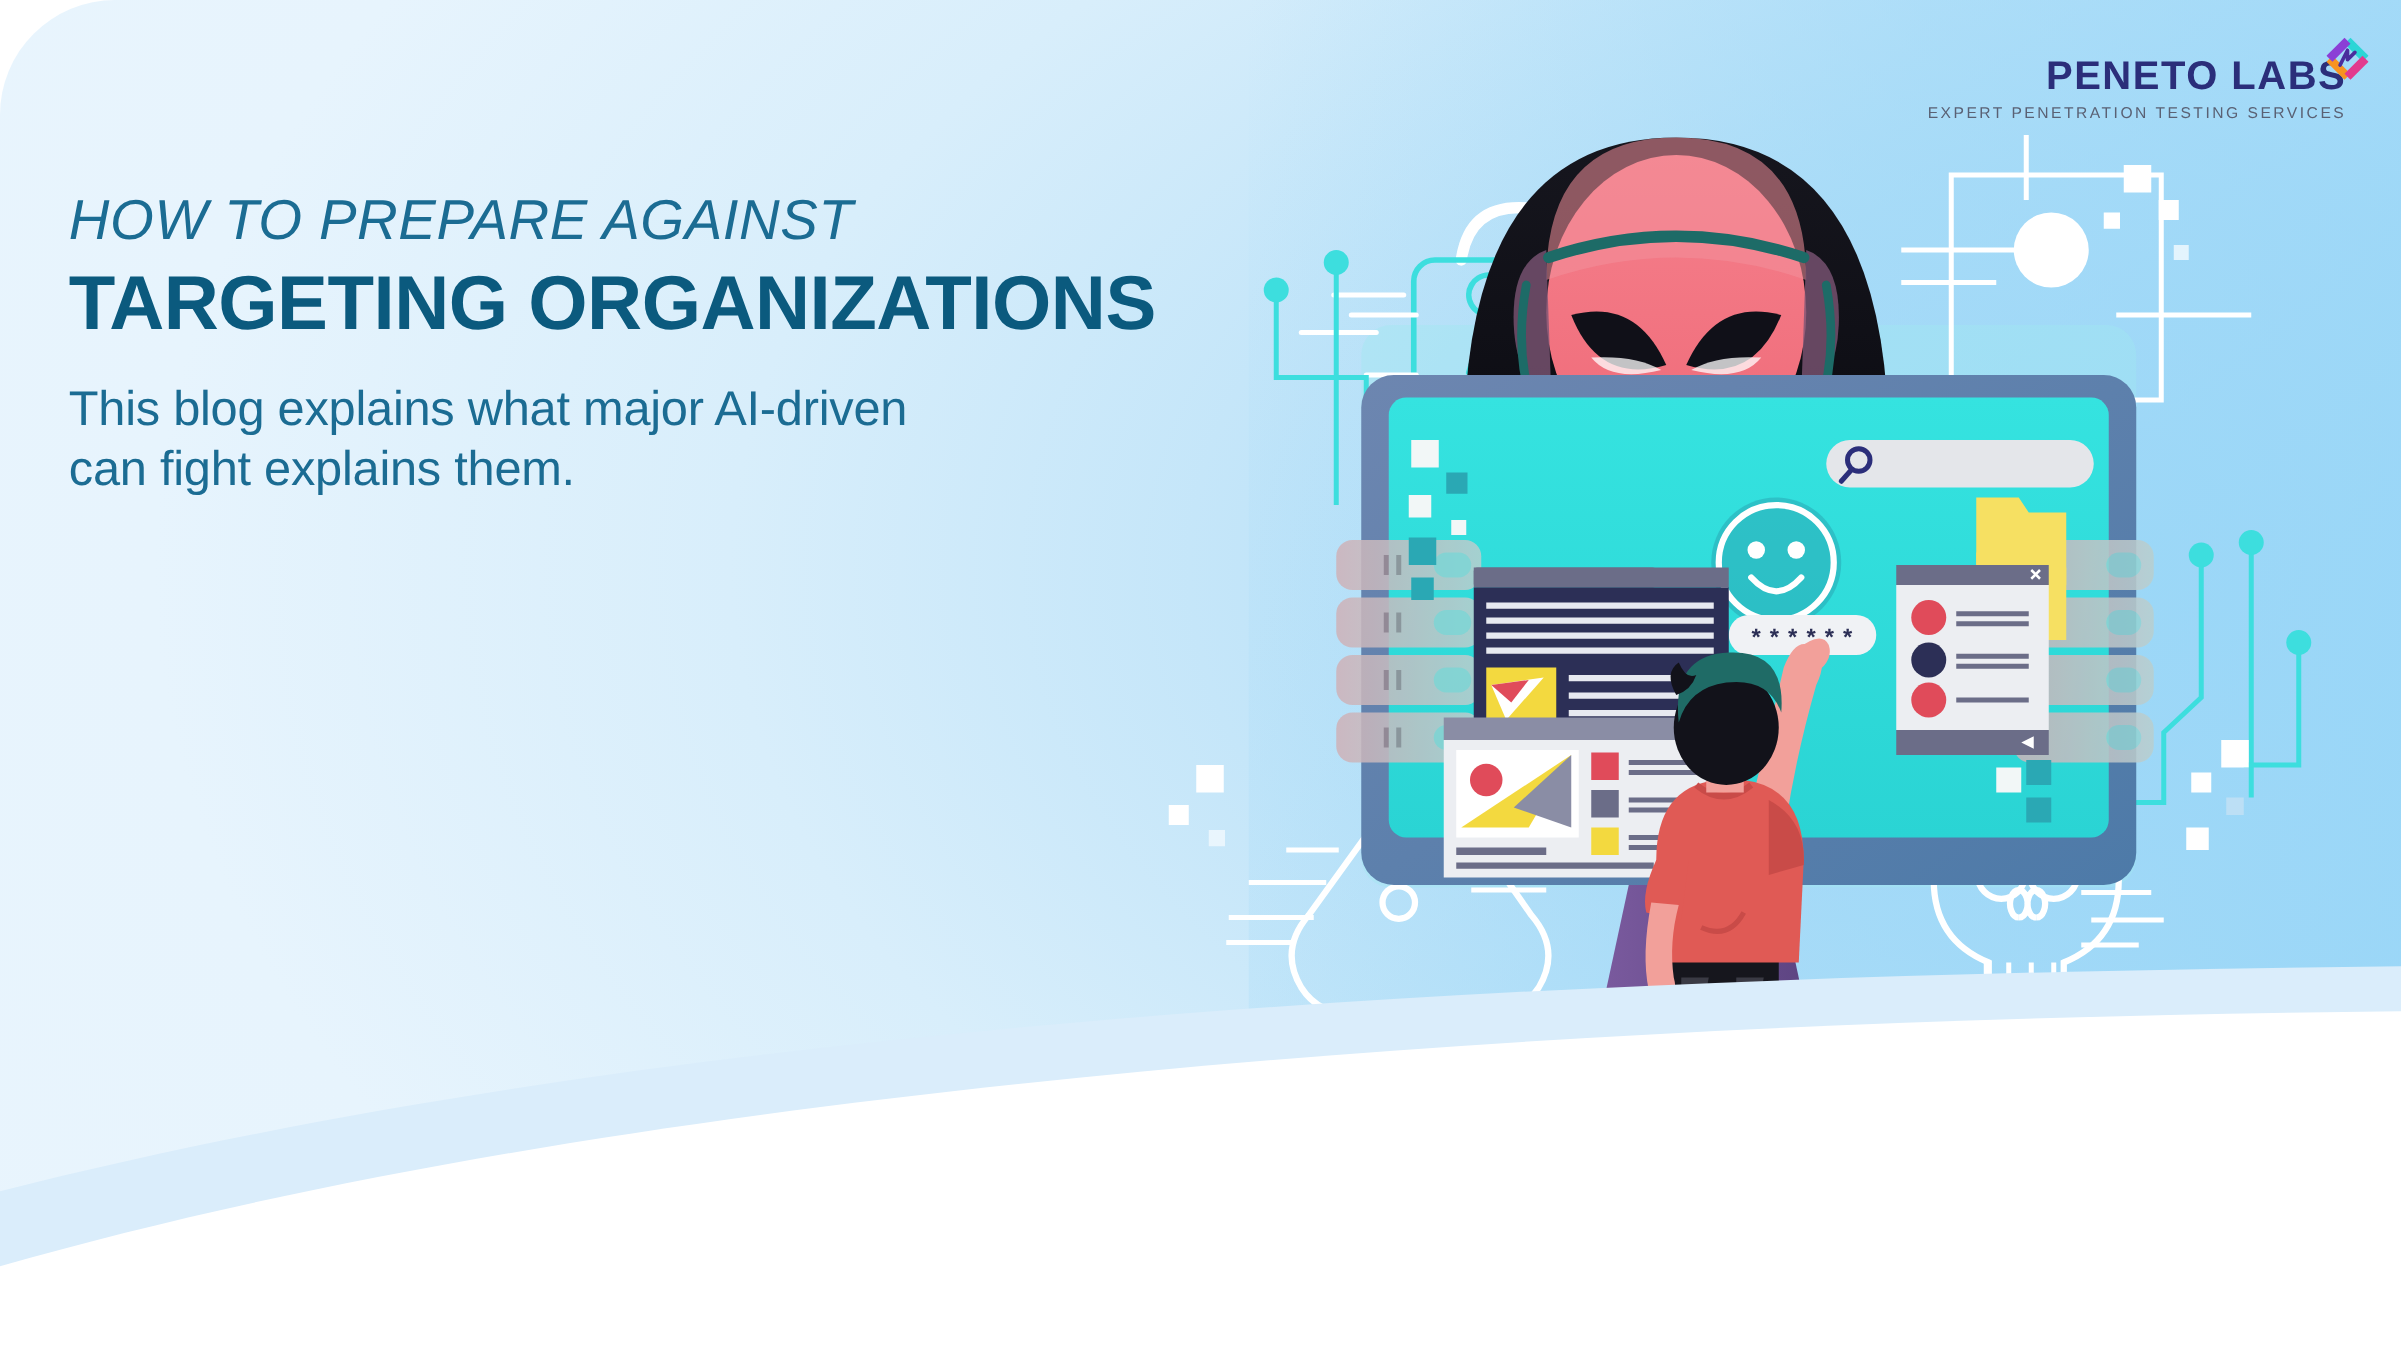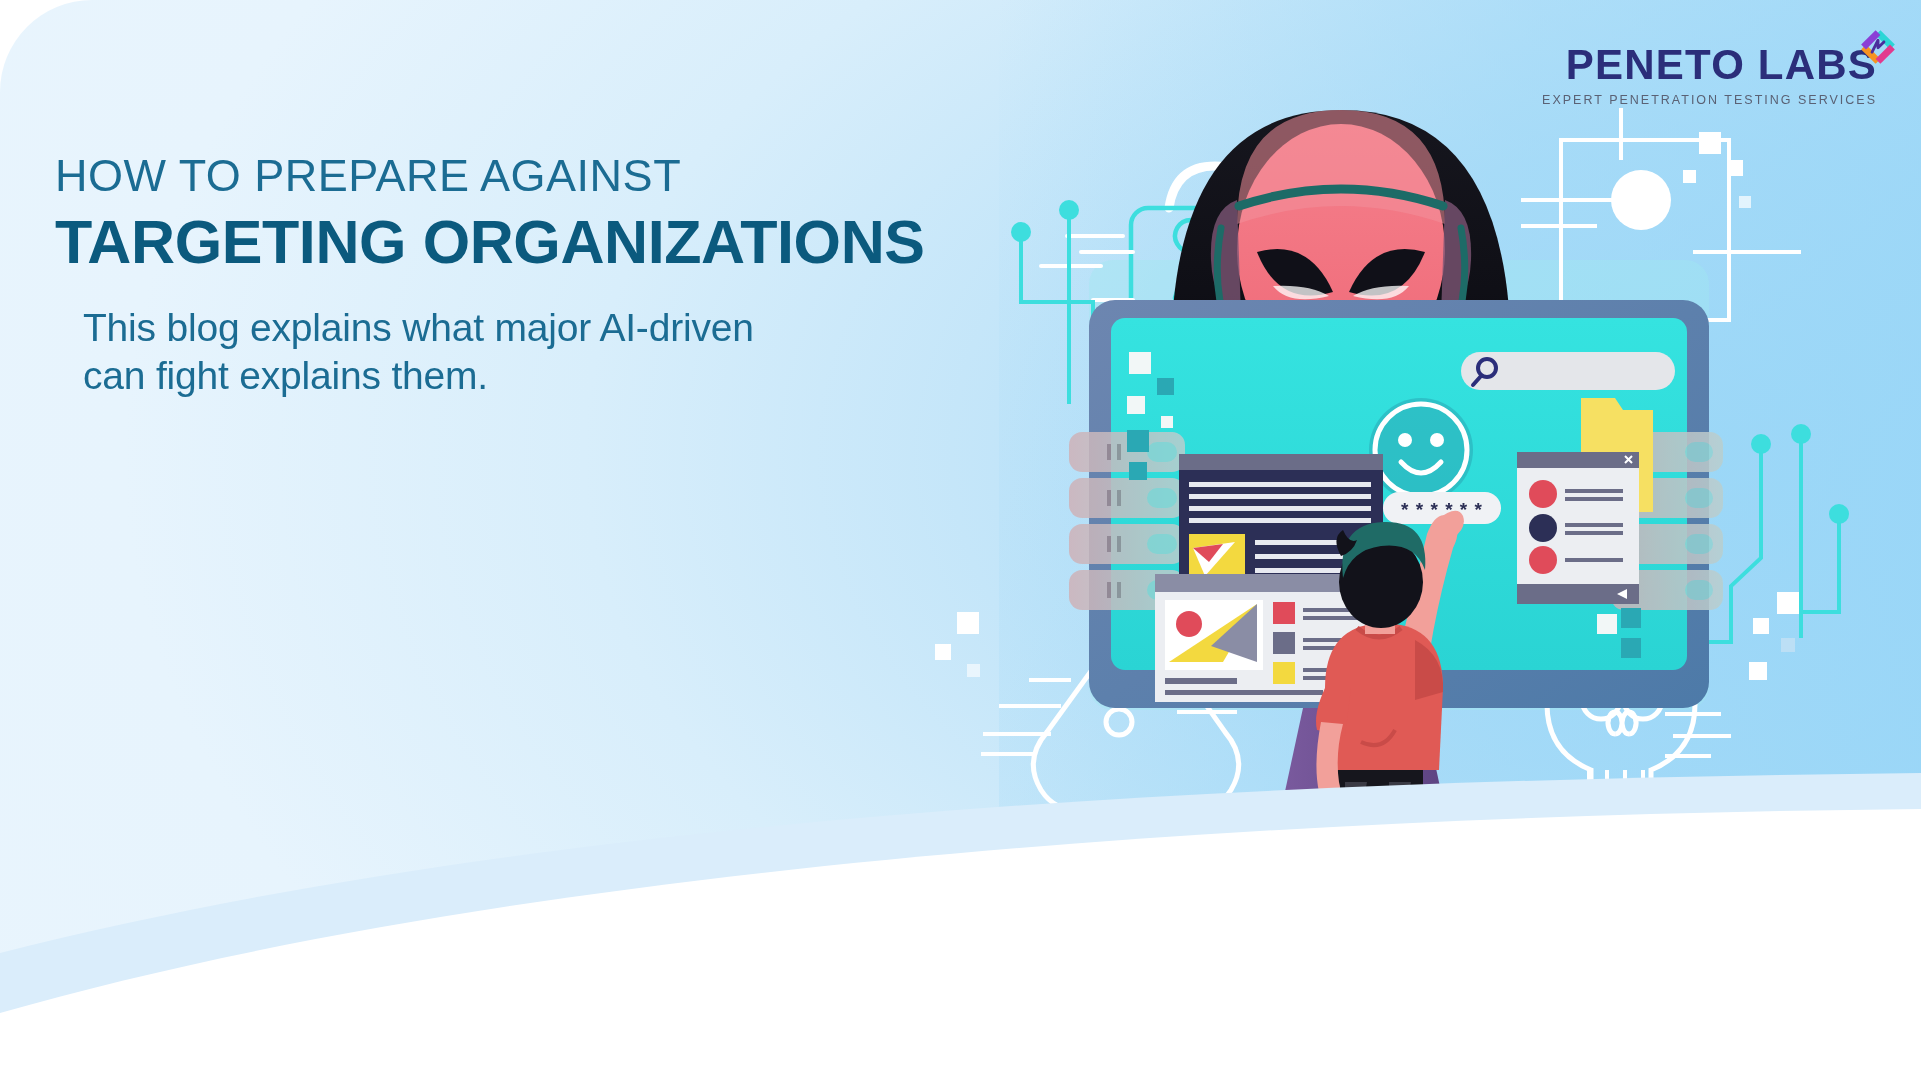--- a/index.html
+++ b/index.html
@@ -51,20 +51,21 @@
 
   
   .text-col {
     position: absolute;
     left: 55px;
     top: 150px;
     width: 930px;
   }
   .eyebrow {
     font-size: 45px;
+    font-style: italic;
     font-weight: 300;
     letter-spacing: 0.5px;
     color: #1b6c93;
     font-stretch: condensed;
     margin: 0 0 6px 0;
     line-height: 1.16;
   }
   .headline {
     font-size: 61px;
     font-weight: 700;
@@ -75,34 +76,33 @@
     text-transform: uppercase;
   }
   .headline span { display: block; white-space: nowrap; }
   .subtext {
     margin-top: 26px;
     font-size: 39px;
     font-weight: 400;
     line-height: 1.24;
     color: #1b6c93;
     letter-spacing: -0.2px;
-    margin-left: 28px;
   }
   .subtext span { display: block; }
 
   
   .logo {
     position: absolute;
     right: 44px;
     top: 44px;
     text-align: right;
     user-select: none;
   }
   .logo-word {
-    font-size: 42px;
+    font-size: 32px;
     font-weight: 700;
     letter-spacing: 1.2px;
     color: #2b2e7a;
     line-height: 1;
     white-space: nowrap;
   }
   .logo-mark {
     position: absolute;
     right: -18px;
     top: -14px;

